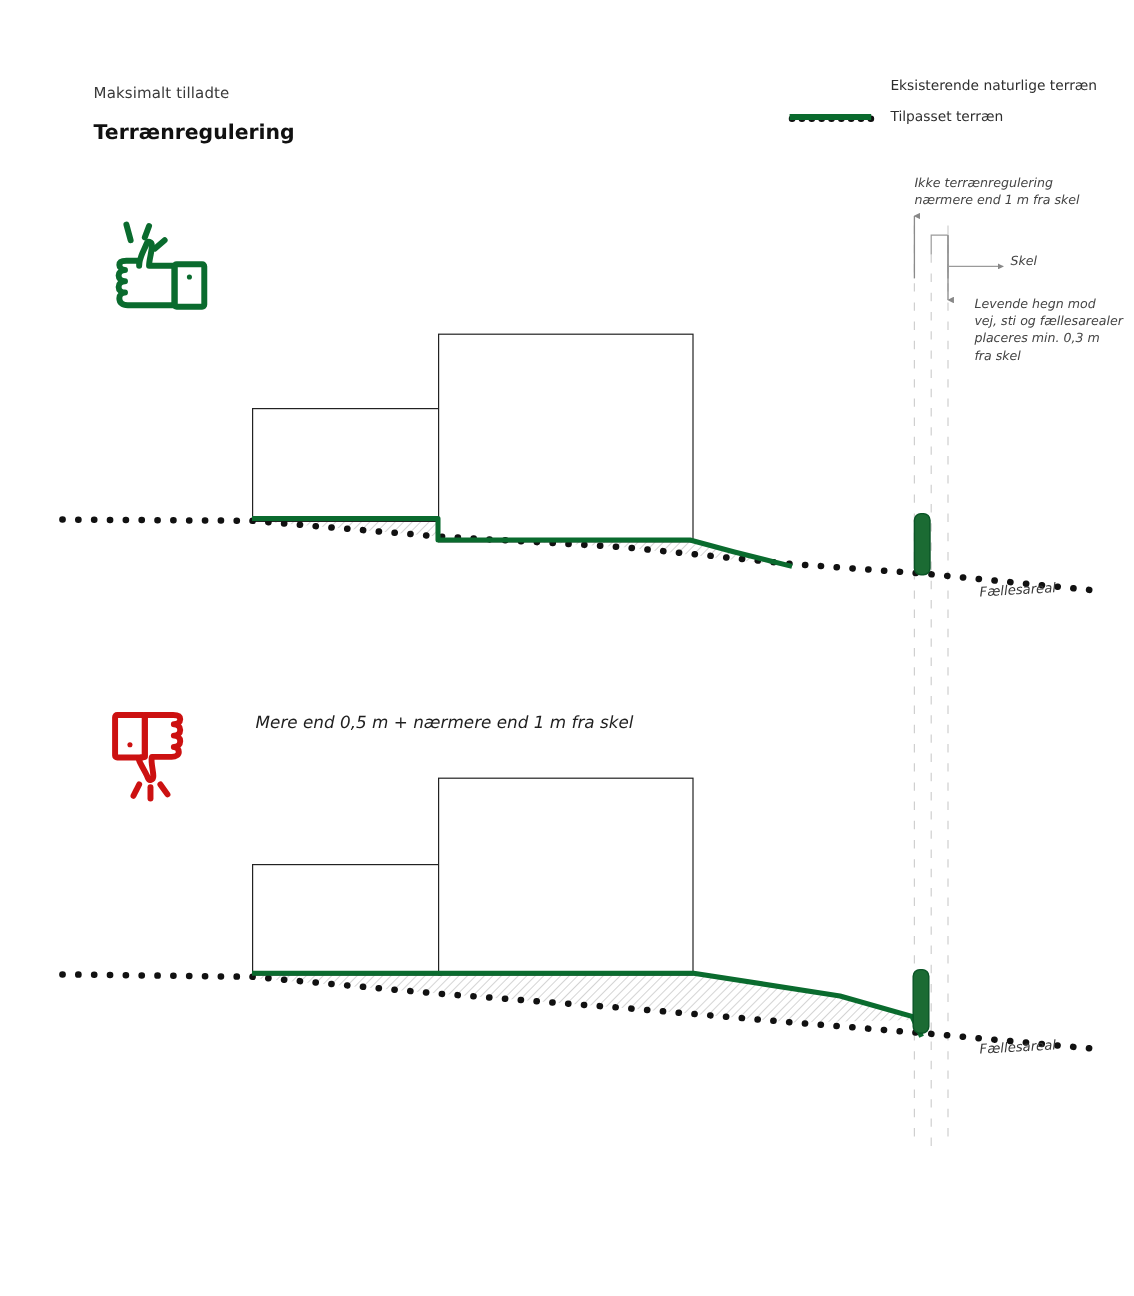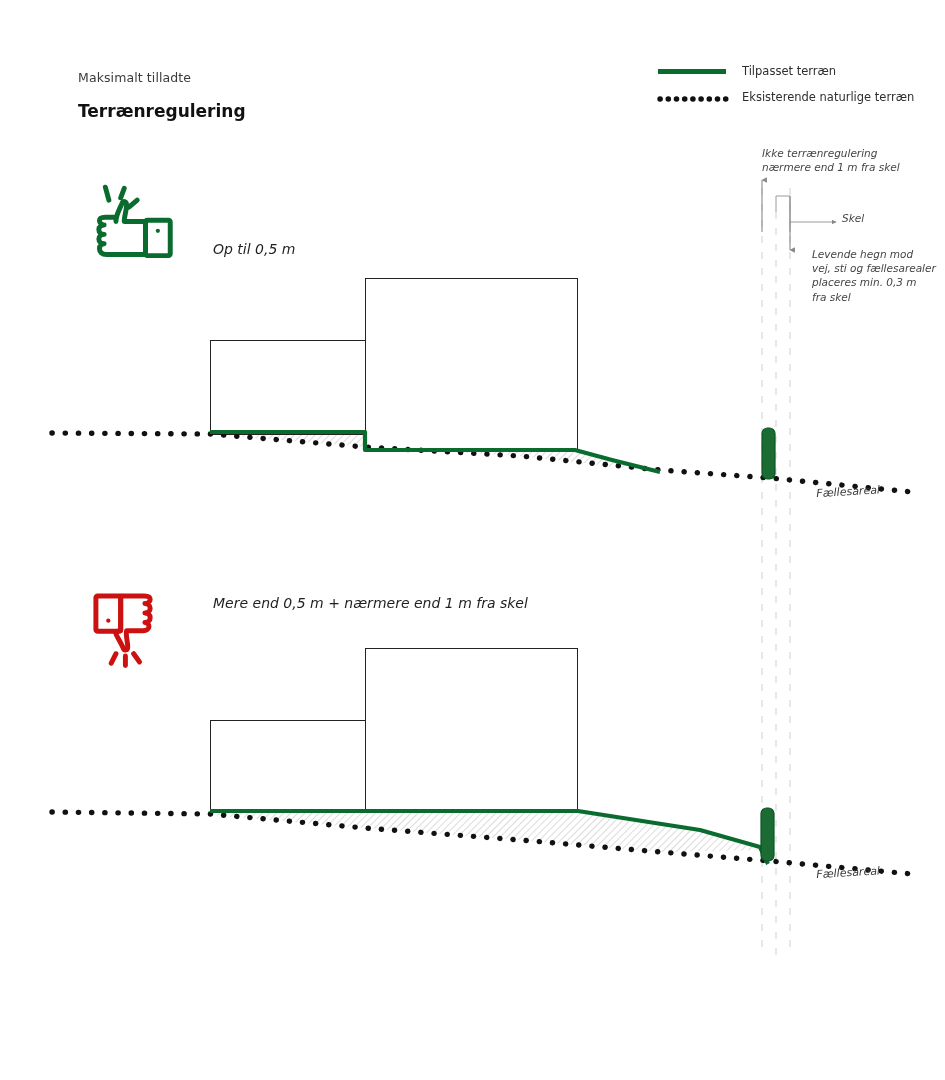--- a/index.html
+++ b/index.html
@@ -218,47 +218,46 @@
   </g>
 </svg>
 
 <div class="abs" id="header-block">
   <div id="header-eyebrow">Maksimalt tilladte</div>
   <div id="header-title">Terrænregulering</div>
 </div>
 
 <div class="abs" id="legend">
   <div class="legend-row">
+    <span class="legend-swatch"></span>
+    <span class="legend-label">Eksisterende naturlige terræn</span>
+  </div>
+  <div class="legend-row">
     <span class="legend-swatch">
       <span class="legend-solid-line"></span>
     </span>
     <span class="legend-label">Tilpasset terræn</span>
   </div>
-  <div class="legend-row">
-    <span class="legend-swatch"></span>
-    <span class="legend-label">Eksisterende naturlige terræn</span>
-  </div>
 </div>
 
 <div class="abs" id="skel-note-top">
   <div>Ikke terrænregulering</div>
   <div>nærmere end 1 m fra skel</div>
 </div>
 
 <div class="abs" id="skel-label">Skel</div>
 
 <div class="abs" id="hedge-note">
   <div>Levende hegn mod</div>
   <div>vej, sti og fællesarealer</div>
   <div>placeres min. 0,3 m</div>
   <div>fra skel</div>
 </div>
 
 <div class="abs section-heading" id="heading-allowed">
-  <div class="section-sub">Op til 0,5 m</div>
 </div>
 
 <div class="abs section-heading" id="heading-not-allowed">
   <div class="section-sub">Mere end 0,5 m + nærmere end 1 m fra skel</div>
 </div>
 
 <div class="abs area-label" id="area-label-top">Fællesareal</div>
 <div class="abs area-label" id="area-label-bottom">Fællesareal</div>
 
 </body></html>

